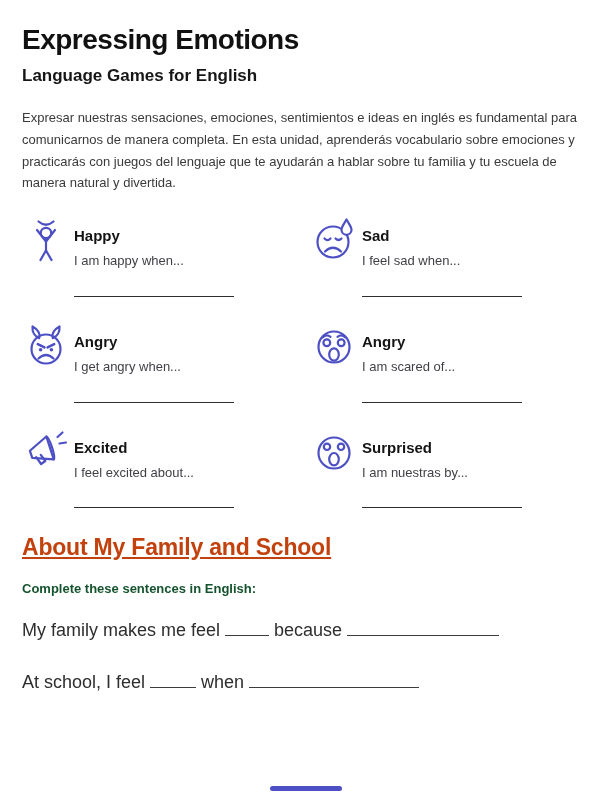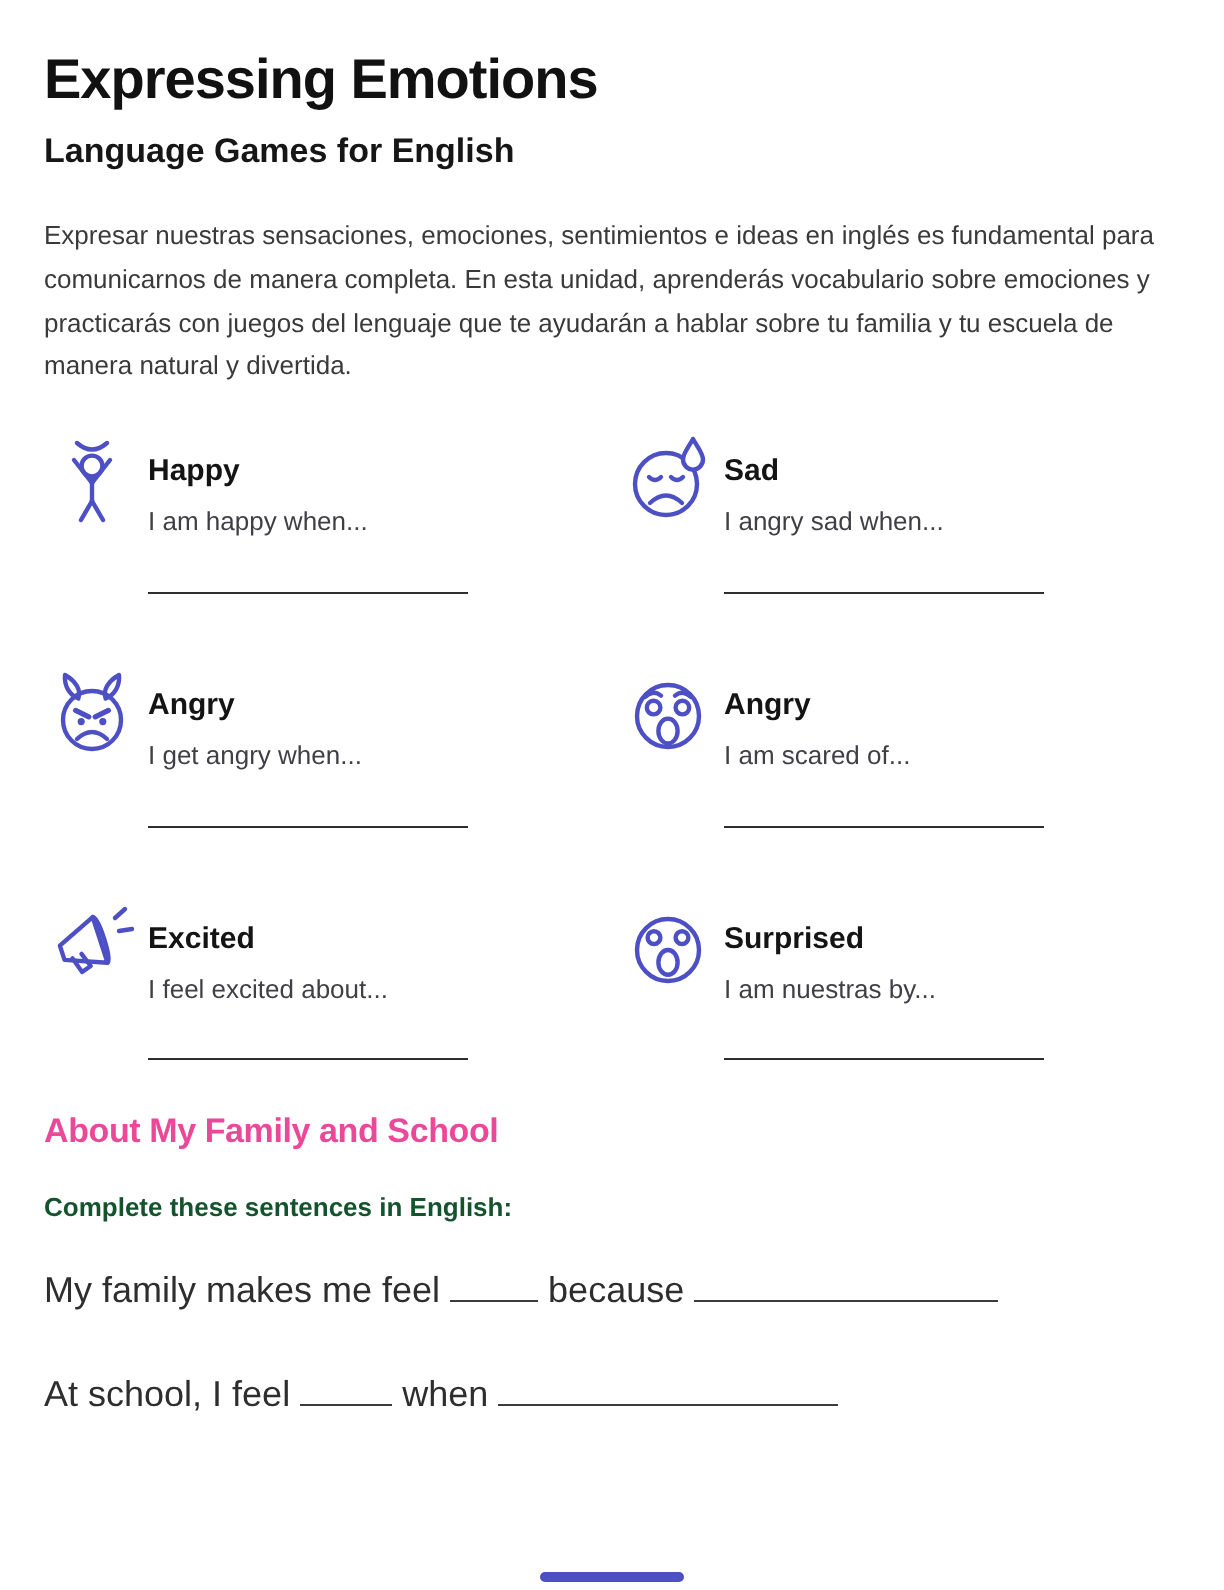--- a/index.html
+++ b/index.html
@@ -20,35 +20,35 @@
   .subtitle{
     font-size:17px;font-weight:700;margin:0 0 21px 0;color:#161616;
   }
   .intro{
     font-size:13px;line-height:1.68;color:#3a3a3a;
     width:556px;margin:16px 0 22px 0;
   }
   .emotions-grid{
     display:grid;
     grid-template-columns:288px 280px;
-    row-gap:36px;
+    row-gap:25px;
     margin:0 0 26px 0;
   }
   .emotion-card{display:flex;align-items:flex-start;}
   .emotion-icon{flex:0 0 48px;width:48px;height:48px;margin-right:4px;}
   .emotion-icon svg{display:block;}
   .emotion-body{margin-left:0;padding-top:11px;}
   .emotion-title{font-size:15px;font-weight:700;color:#141414;line-height:1.2;}
   .emotion-prompt{font-size:13px;color:#3f3f46;margin-top:8px;line-height:1.2;}
   .answer-line{
     width:160px;height:0;border-bottom:1.5px solid #2e2e2e;margin-top:27px;
   }
   .col-left .emotion-body{margin-left:0;}
   .section-heading{
-    font-size:17px;font-weight:800;color:#ec4899;margin:0 0 20px 0;letter-spacing:-0.2px;
+    font-size:23px;font-weight:800;color:#c2410c;margin:0 0 20px 0;letter-spacing:-0.2px;text-decoration:underline;
   }
   .instruction{font-size:13px;font-weight:700;color:#14532d;margin:0 0 22px 0;}
   .fill-sentence{font-size:18px;color:#2e2e2e;margin:12px 0 27px 0;line-height:1.4;}
   .blank{
     display:inline-block;height:12px;border-bottom:1.3px solid #3c3c3c;
     margin:0 5px;vertical-align:baseline;
   }
   .blank.s1a{width:44px;}
   .blank.s1b{width:152px;}
   .blank.s2a{width:46px;}
@@ -93,21 +93,21 @@
         <svg width="48" height="48" viewBox="0 0 48 48" fill="none" stroke="#4d50c4" stroke-width="2.2" stroke-linecap="round" stroke-linejoin="round">
           <circle cx="23" cy="26" r="15.5"></circle>
           <path d="M14.5 22.5 Q17.5 25.5 20.5 22.5"></path>
           <path d="M25.5 22.5 Q28.5 25.5 31.5 22.5"></path>
           <path d="M15 35.5 Q23 28 31 35.5"></path>
           <path d="M36.5 3.5 C34 8 31.5 10.6 31.5 13.8 A5 5 0 0 0 41.5 13.8 C41.5 10.6 39 8 36.5 3.5 Z" fill="#ffffff"></path>
         </svg>
       </span>
       <div class="emotion-body">
         <div class="emotion-title">Sad</div>
-        <div class="emotion-prompt">I angry sad when...</div>
+        <div class="emotion-prompt">I feel sad when...</div>
         <div class="answer-line"></div>
       </div>
     </div>
 
     <div class="emotion-card col-left">
       <span class="emotion-icon">
         <svg width="48" height="48" viewBox="0 0 48 48" fill="none" stroke="#4d50c4" stroke-width="2.2" stroke-linecap="round" stroke-linejoin="round">
           <circle cx="24" cy="27" r="14.5"></circle>
           <path d="M10.5 4.5 C10 10 12.8 14.6 17.2 16.2 C18.6 12 16 7.6 10.5 4.5 Z"></path>
           <path d="M37.5 4.5 C38 10 35.2 14.6 30.8 16.2 C29.4 12 32 7.6 37.5 4.5 Z"></path>

